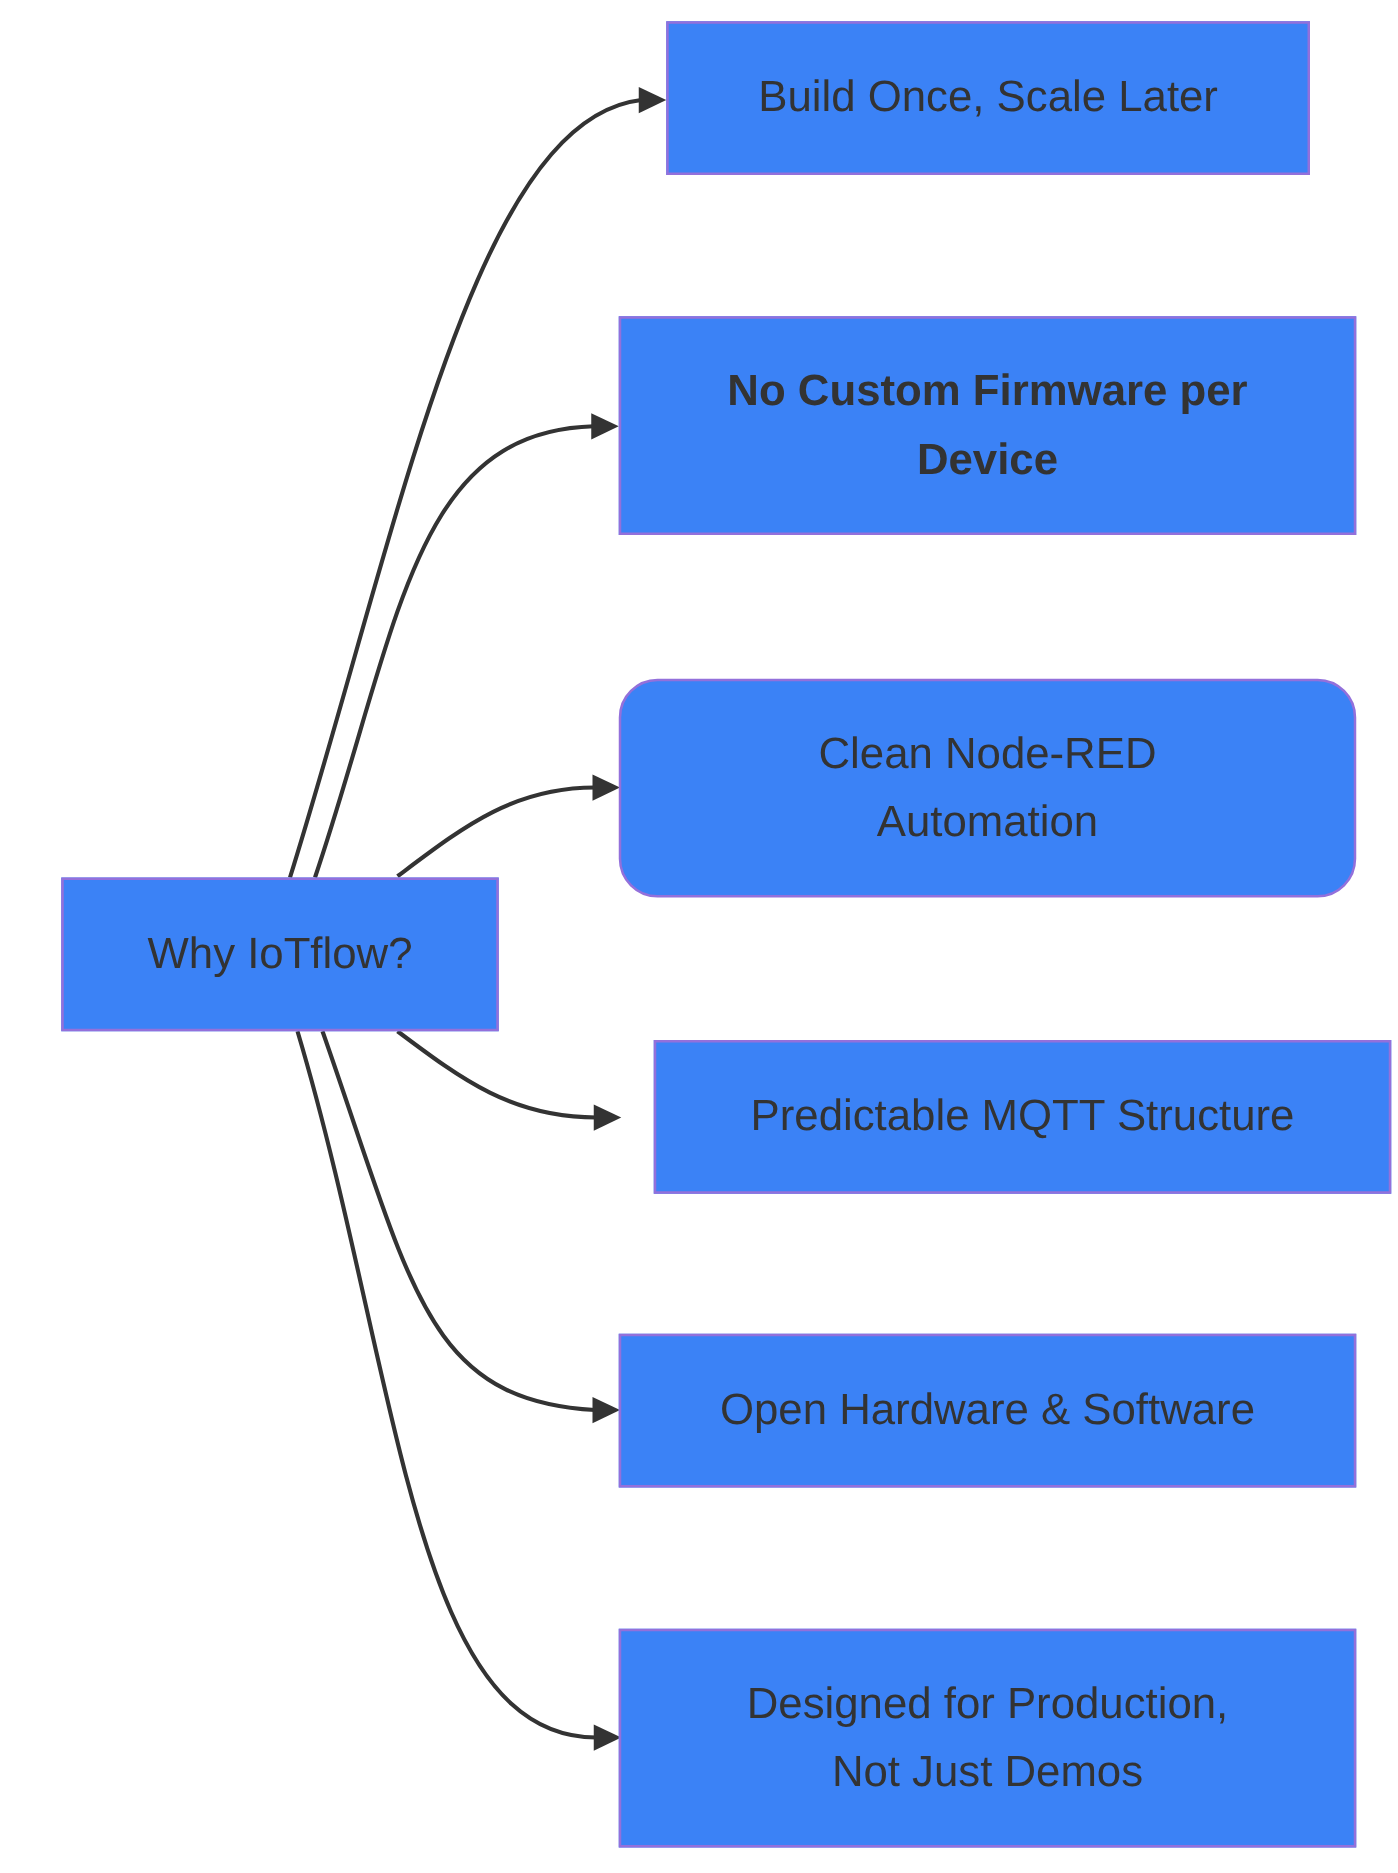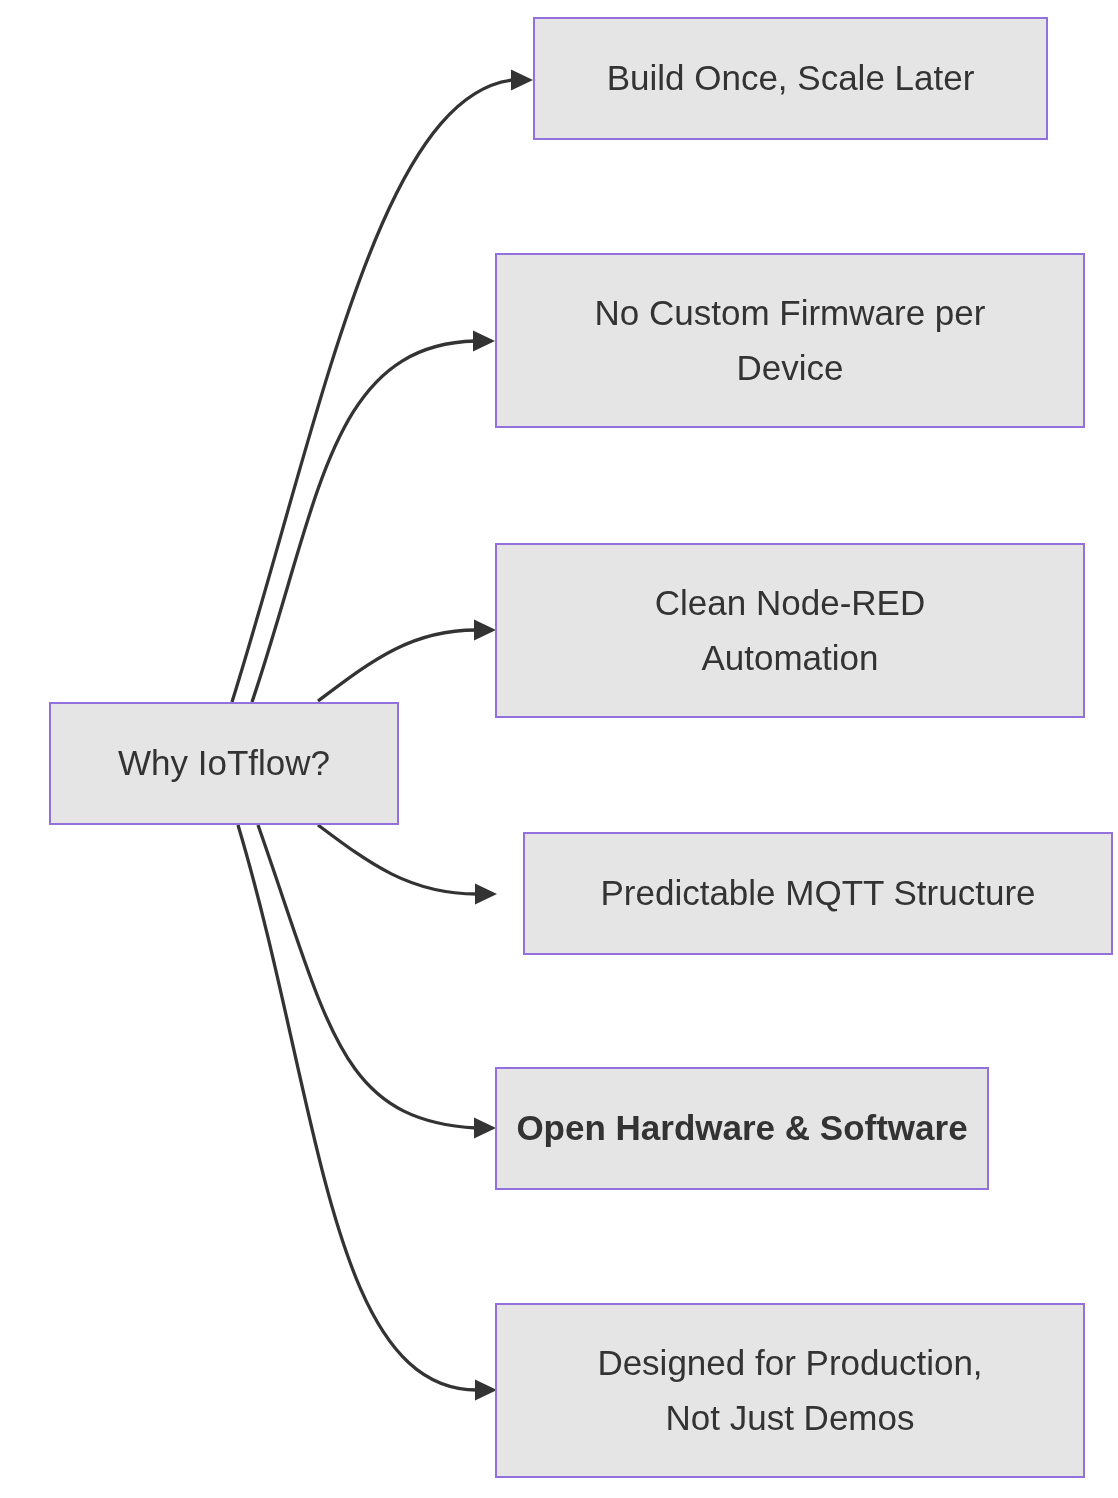--- a/index.html
+++ b/index.html
@@ -13,41 +13,41 @@
     overflow: hidden;
   }
   .edges-layer {
     position: absolute;
     left: 0; top: 0;
     width: 1118px; height: 1498px;
     pointer-events: none;
   }
   .node {
     position: absolute;
-    background: #e5e5e5;
+    background: #3b82f6;
     border: 2.5px solid #9370DB;
     display: flex;
     align-items: center;
     justify-content: center;
     color: #333333;
     font-size: 35px;
     line-height: 1.55;
   }
   .node-label {
     white-space: pre-line;
     text-align: center;
     padding: 0 18px;
   }
   
   .node-root  { left: 49px;  top: 702px;  width: 350px; height: 123px; }
   .node-c0    { left: 533px; top: 17px;   width: 515px; height: 123px; }
-  .node-c1    { left: 495px; top: 253px;  width: 590px; height: 175px; }
-  .node-c2    { left: 495px; top: 543px;  width: 590px; height: 175px; }
+  .node-c1    { left: 495px; top: 253px;  width: 590px; height: 175px; font-weight: bold; }
+  .node-c2    { left: 495px; top: 543px;  width: 590px; height: 175px; border-radius: 31px; }
   .node-c3    { left: 523px; top: 832px;  width: 590px; height: 123px; }
-  .node-c4    { left: 495px; top: 1067px; width: 494px; height: 123px; font-weight: bold; }
+  .node-c4    { left: 495px; top: 1067px; width: 590px; height: 123px; }
   .node-c5    { left: 495px; top: 1303px; width: 590px; height: 175px; }
 </style>
 </head>
 <body>
 
 <div class="canvas">
 
   <svg class="edges-layer" viewBox="0 0 1118 1498" xmlns="http://www.w3.org/2000/svg">
     <g fill="none" stroke="#333333" stroke-width="3.3">
       <path d="M 232,702 C 320,420 380,95 513,80"></path>

